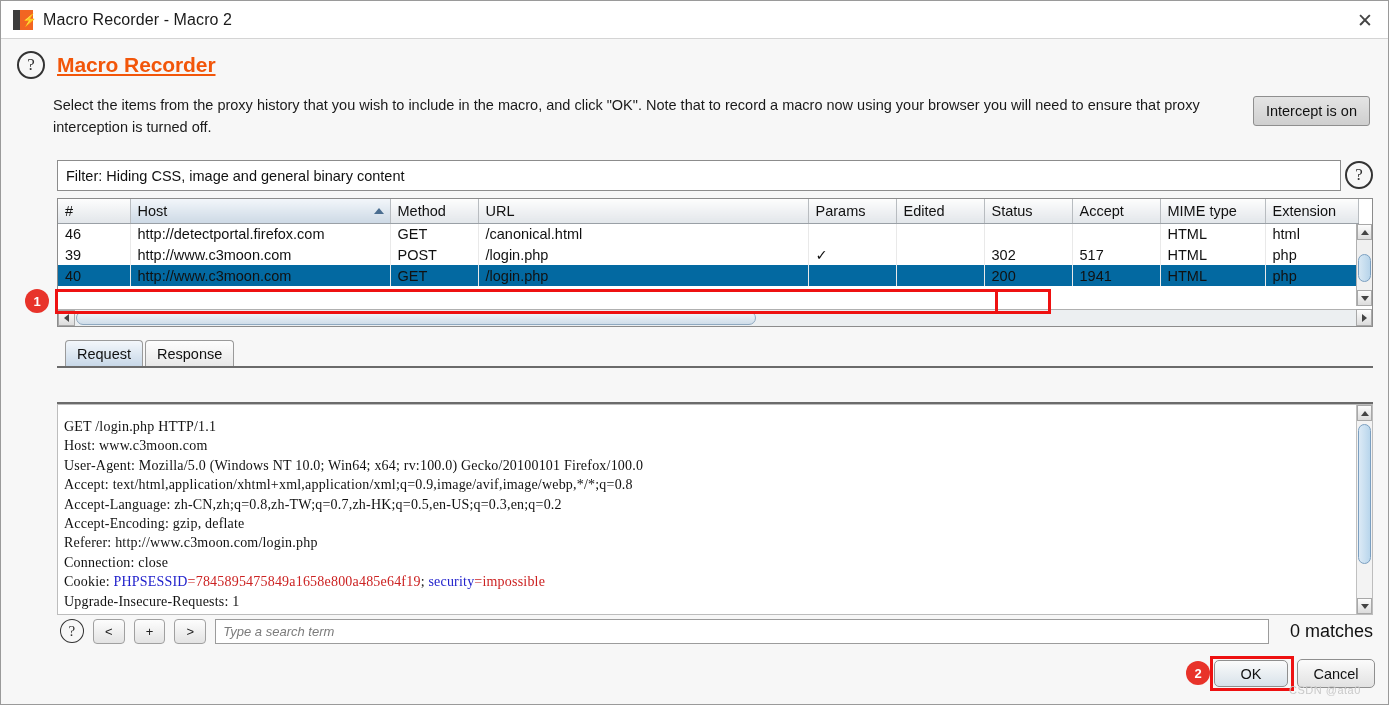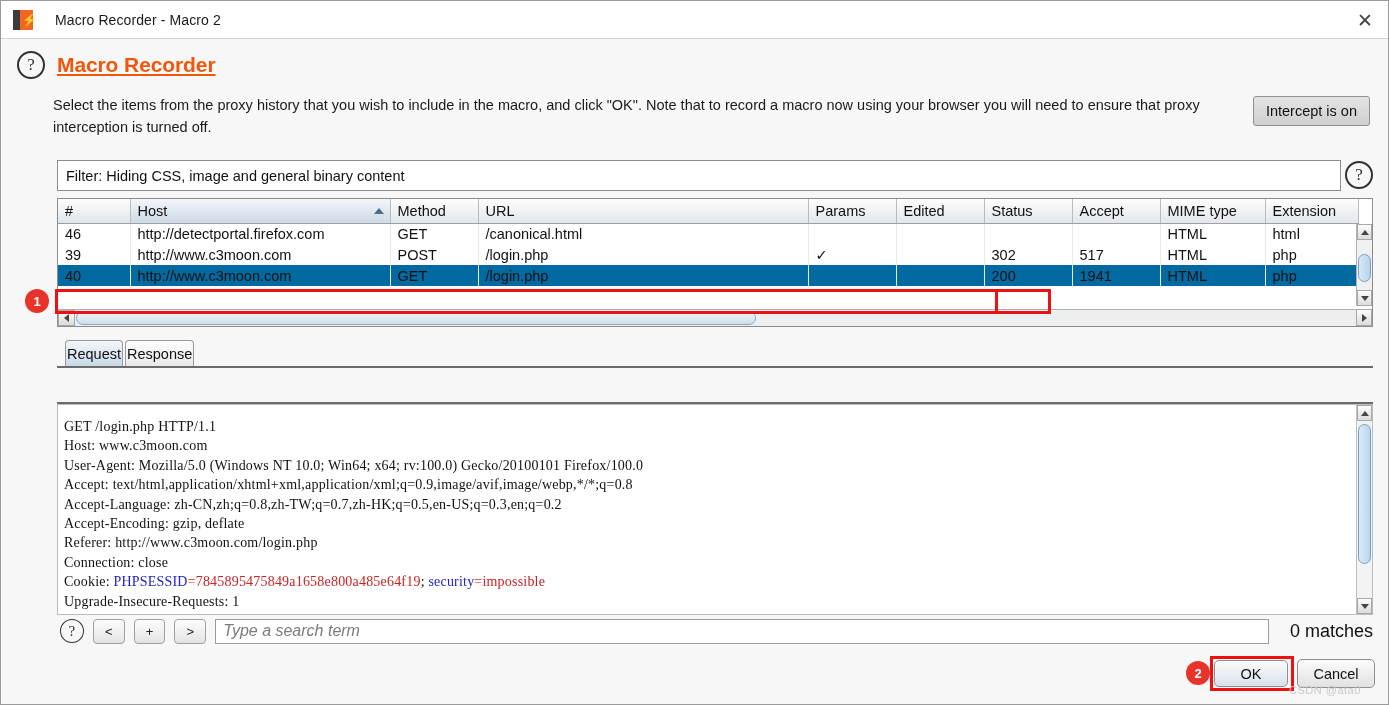--- a/index.html
+++ b/index.html
@@ -37,23 +37,22 @@
   .app-icon .right {
     position: absolute; left: 7px; top: 0;
     width: 13px; height: 20px; background: #f26522;
   }
   .app-icon .bolt {
     position: absolute; left: 9px; top: 3px;
     font-size: 12px; color: #ffffff; line-height: 14px;
     font-weight: bold;
   }
   .title-text {
-    font-size: 14px; color: #1a1a1a;
+    font-size: 16px; color: #1a1a1a;
     letter-spacing: 0.1px;
-    margin-left: 12px;
   }
   .close-btn {
     position: absolute; right: 0; top: 0;
     width: 46px; height: 37px;
     display: flex; align-items: center; justify-content: center;
     font-size: 19px; color: #444; cursor: default;
     font-family: "DejaVu Sans", sans-serif;
   }
 
   
@@ -227,21 +226,21 @@
     display:flex; align-items:center; justify-content:center;
   }
 
   
   .tabrow {
     position: absolute; display: flex; align-items: flex-end; gap: 2px;
   }
   #tabrow1 { left: 64px; top: 339px; }
   #tabrow2 { left: 64px; top: 375px; }
   .tab {
-    height: 26px; padding: 0 1px;
+    height: 26px; padding: 0 11px;
     display: flex; align-items: center;
     font-size: 14.5px; color: #111;
     border: 1px solid #9a9a9a;
     border-bottom: none;
     border-radius: 4px 4px 0 0;
     background: linear-gradient(#fdfdfd, #e8e8e8);
     cursor: default;
   }
   .tab.active {
     background: linear-gradient(#f3f7fb, #c8d8e8);
@@ -306,21 +305,21 @@
     width: 32px; height: 25px;
     background: linear-gradient(#fdfdfd,#e3e3e3);
     border: 1px solid #a0a0a0; border-radius: 4px;
     display: flex; align-items: center; justify-content: center;
     font-size: 13px; color: #222; cursor: default;
   }
   .search-input {
     width: 1060px; height: 25px;
     background: #fff; border: 1px solid #9c9c9c;
     padding: 0 7px;
-    font-size: 16px; color: #7b7b7b; font-style: italic;
+    font-size: 13px; color: #7b7b7b; font-style: italic;
     display: flex; align-items: center;
   }
   .matches {
     font-size: 18px; color: #111; margin-left: 12px; white-space: nowrap;
   }
 
   
   .ok-btn {
     position: absolute; left: 1213px; top: 659px;
     width: 74px; height: 27px;

